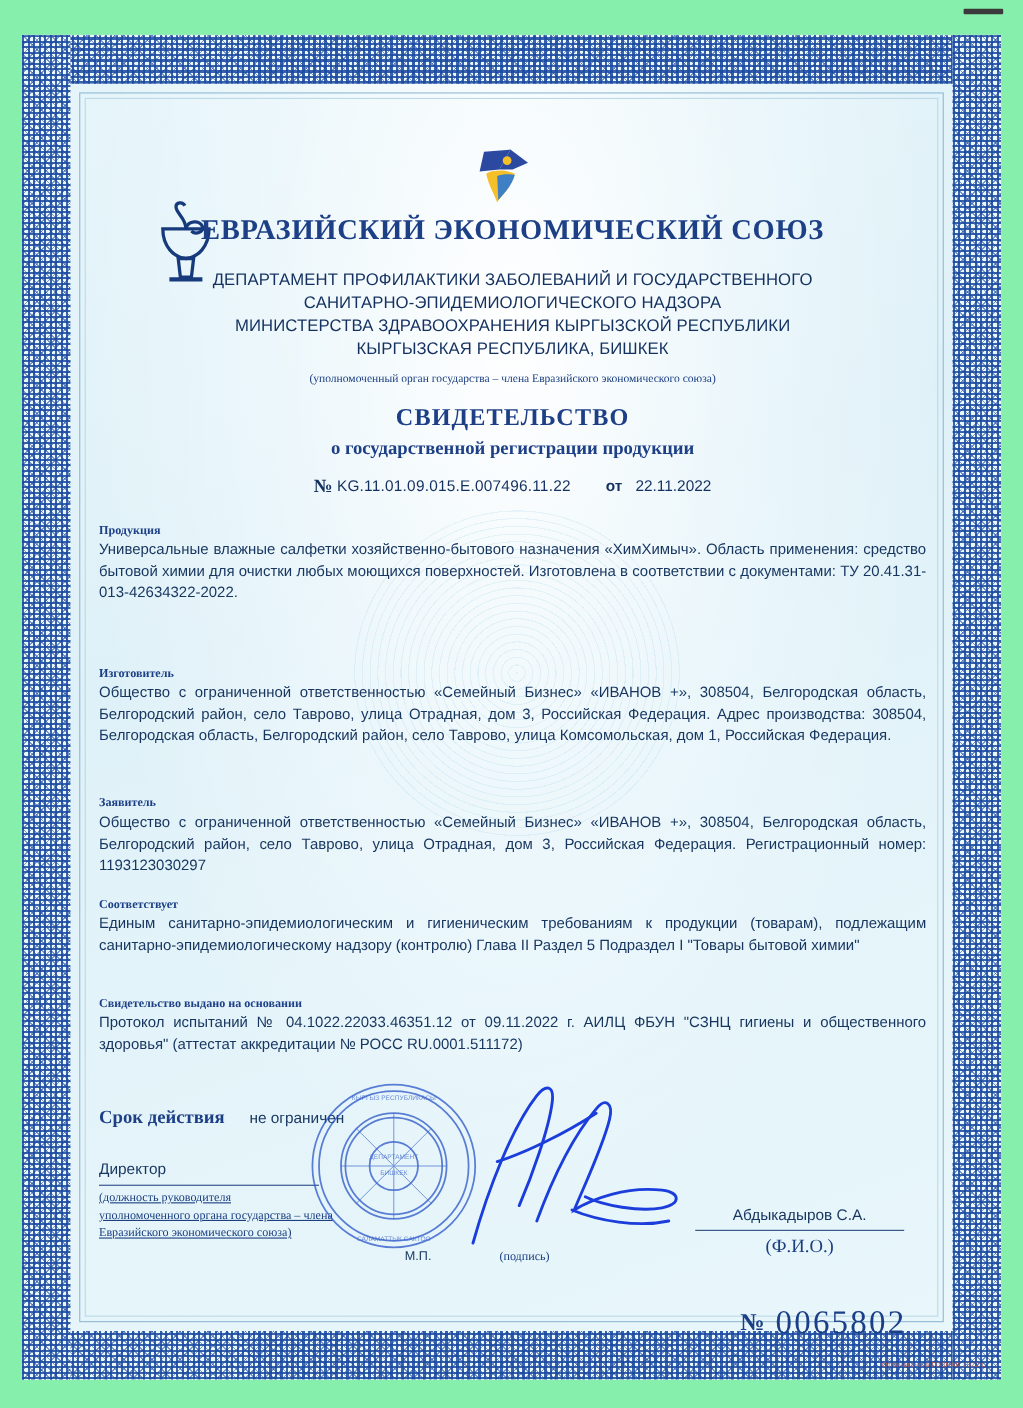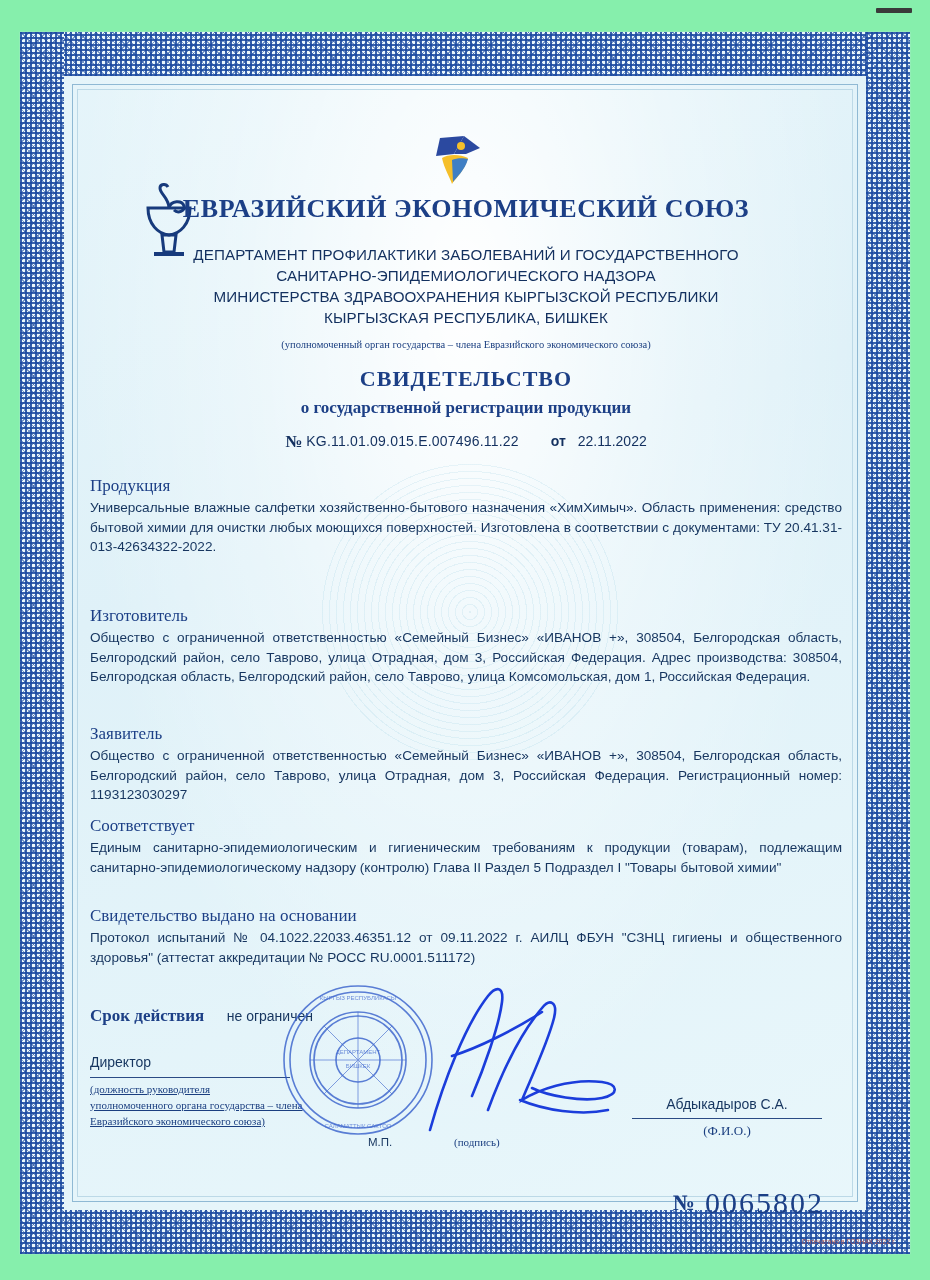--- a/index.html
+++ b/index.html
@@ -191,22 +191,22 @@
   .numrow .date { margin-left: 8px; }
 
   .sec {
     position: absolute;
     left: 0;
     width: 752px;
   }
   .sec h3 {
     margin: 0 0 2px 0;
     font-family: "Liberation Serif", serif;
-    font-size: 17px;
-    font-weight: normal;
+    font-size: 11px;
+    font-weight: bold;
     color: #1c3f86;
   }
   .sec p {
     margin: 0;
     font-size: 13.6px;
     line-height: 19.5px;
     color: #16355f;
     text-align: justify;
   }
 
@@ -298,21 +298,21 @@
   }
   .sig-right .line {
     margin: 5px auto 0 auto;
     border-bottom: 1px solid #2a4a84;
     width: 190px;
     height: 1px;
   }
   .sig-right .caption {
     margin-top: 4px;
     font-family: "Liberation Serif", serif;
-    font-size: 13px;
+    font-size: 17px;
     color: #1b3f80;
   }
 
   .stamp {
     position: absolute;
     left: 262px;
     top: 952px;
     width: 152px;
     height: 152px;
     border-radius: 50%;

